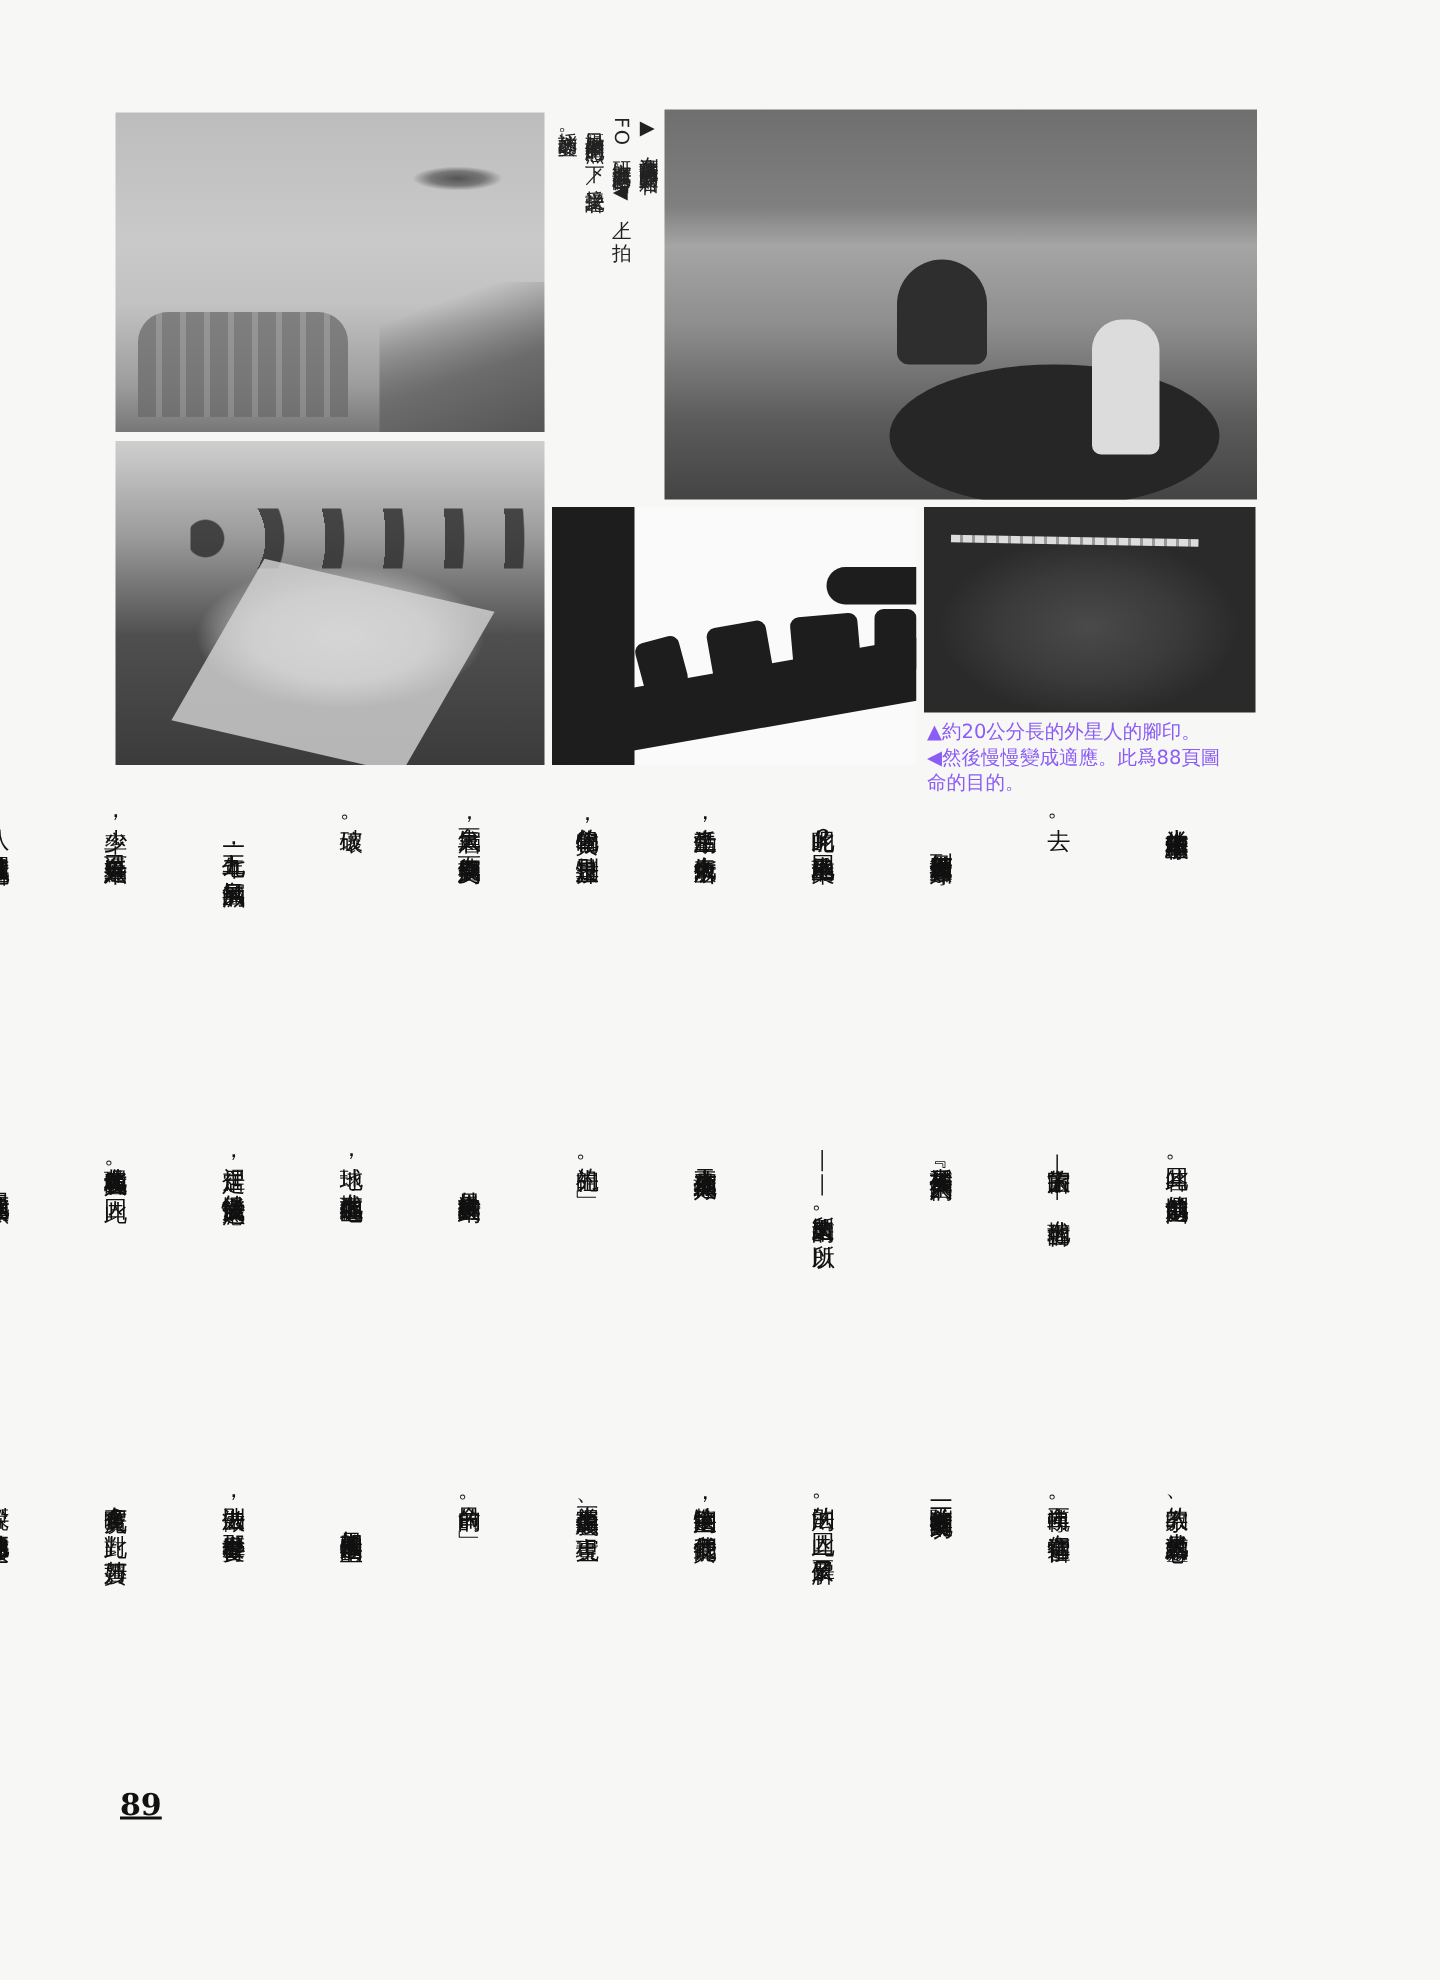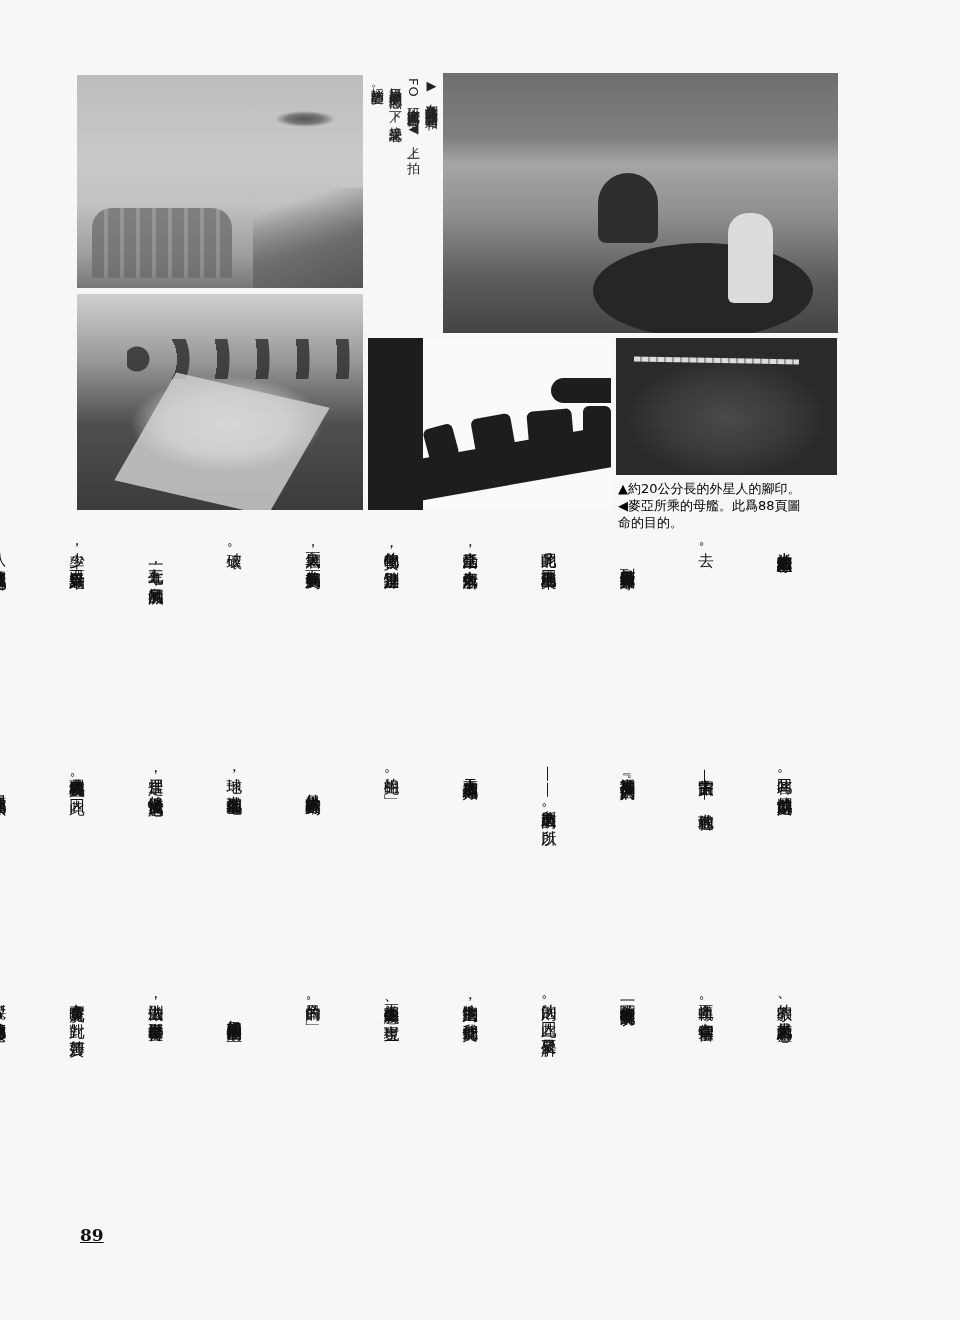--- a/index.html
+++ b/index.html
@@ -1,25 +1,25 @@
 <!DOCTYPE html>
 <html><head>
   <meta charset="utf-8">
   <style>
     html, body { margin:0; padding:0; }
     body { width:960px; height:1320px; background:#f7f7f5; position:relative; overflow:hidden;
            font-family:"DejaVu Sans", sans-serif; color:#111; }
     .photo { position:absolute; overflow:hidden; }
     .vcap { position:absolute; writing-mode:vertical-rl; font-family:"DejaVu Sans", sans-serif;
             font-size:13px; line-height:18px; letter-spacing:1px; color:#222; }
-    .hcap { position:absolute; font-size:13px; line-height:17px; color:#000000; }
+    .hcap { position:absolute; font-size:13px; line-height:17px; color:#8b5cf6; }
     .band { position:absolute; writing-mode:vertical-rl; font-family:"DejaVu Serif", serif;
             font-size:15.5px; line-height:26.2px; letter-spacing:0.6px; color:#111; white-space:pre; }
     .col { display:block; }
-    .pagenum { position:absolute; left:80px; top:1225px; font-family:"DejaVu Serif", serif; font-weight:bold; font-size:17px;text-decoration:underline; }
+    .pagenum { position:absolute; left:80px; top:1191px; font-family:"DejaVu Serif", serif; font-weight:bold; font-size:20px;text-decoration:underline; }
 
     
     .fog { background:
         radial-gradient(ellipse 30px 8px at 228px 44px, #555 0%, #777 60%, transparent 100%),
         linear-gradient(180deg, #bdbdbd 0%, #c9c9c9 40%, #c2c2c2 60%, #9d9d9d 85%, #777 100%); }
     .fog .people { position:absolute; left:15px; bottom:10px; width:140px; height:70px;
         background:repeating-linear-gradient(90deg,#6a6a6a 0 12px,#8a8a8a 12px 16px); opacity:.75; border-radius:20px 20px 0 0; }
     .fog .tree { position:absolute; right:0; bottom:0; width:110px; height:100px;
         background:linear-gradient(160deg, transparent 20%, #6c6c6c 60%, #555 100%); }
     .meeting { background:
@@ -78,21 +78,21 @@
   <div class="win" style="left:160px;top:72px;width:45px;height:42px;transform:rotate(-5deg);"></div>
   <div class="win" style="left:215px;top:68px;width:28px;height:45px;"></div>
 </div>
 
 <div class="photo foot" style="left:616px;top:338px;width:221px;height:137px;">
   <div class="ruler"></div>
 </div>
 
 <div class="hcap" style="left:618px;top:480px;width:240px;">
   <div>▲約20公分長的外星人的腳印。</div>
-  <div>◀麥亞所乘的母艦。此爲88頁圖</div>
+  <div>◀然後慢慢變成適應。此爲88頁圖</div>
   <div>命的目的。</div>
 </div>
 
 <div class="band" style="right:110px;top:540px;height:212px;width:770px;">
   <span class="col">大半的生命無法繼續生存下</span>
   <span class="col">去。</span>
   <span class="col">　到底是什麼原因會導致如</span>
   <span class="col">此的呢？因爲地球上的工業</span>
   <span class="col">生產活動，在大氣中所放出</span>
   <span class="col">的化學物質，特別是溴上昇</span>

